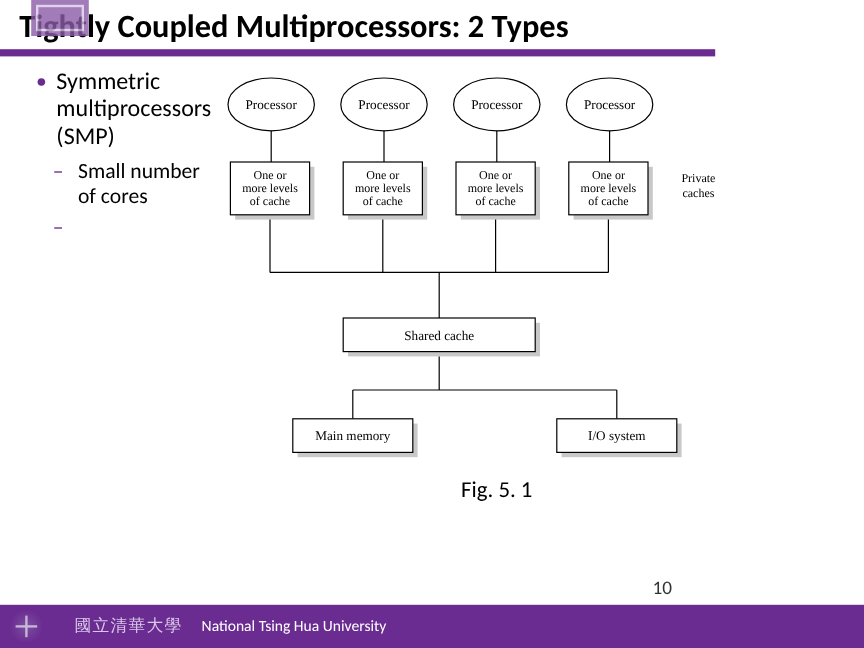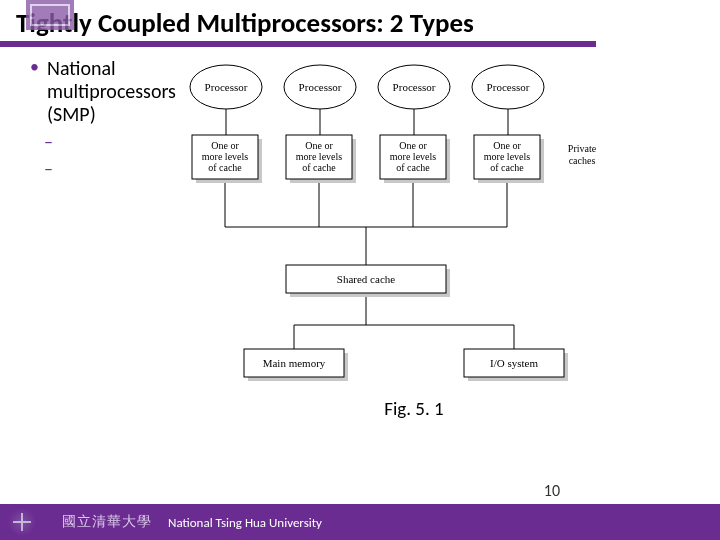--- a/index.html
+++ b/index.html
@@ -39,24 +39,25 @@
   <div class="top-logo"></div>
   <div class="title-wrap">
     <div class="title">Tightly Coupled Multiprocessors: 2 Types</div>
   </div>
   <div class="title-rule"></div>
 
   <div class="content">
     <div class="text-col">
       <div class="bullet">
         <span class="dot">•</span>
-        <span>National multiprocessors (SMP)</span>
+        <span>Symmetric multiprocessors (SMP)</span>
       </div>
       <div class="bullet sub">
         <span class="dash">–</span>
+        <span>Small number of cores</span>
       </div>
       <div class="bullet sub">
         <span class="dash">–</span>
       </div>
     </div>
 
     <div class="figure-col">
       <svg width="460" height="340">
 
         <g>

